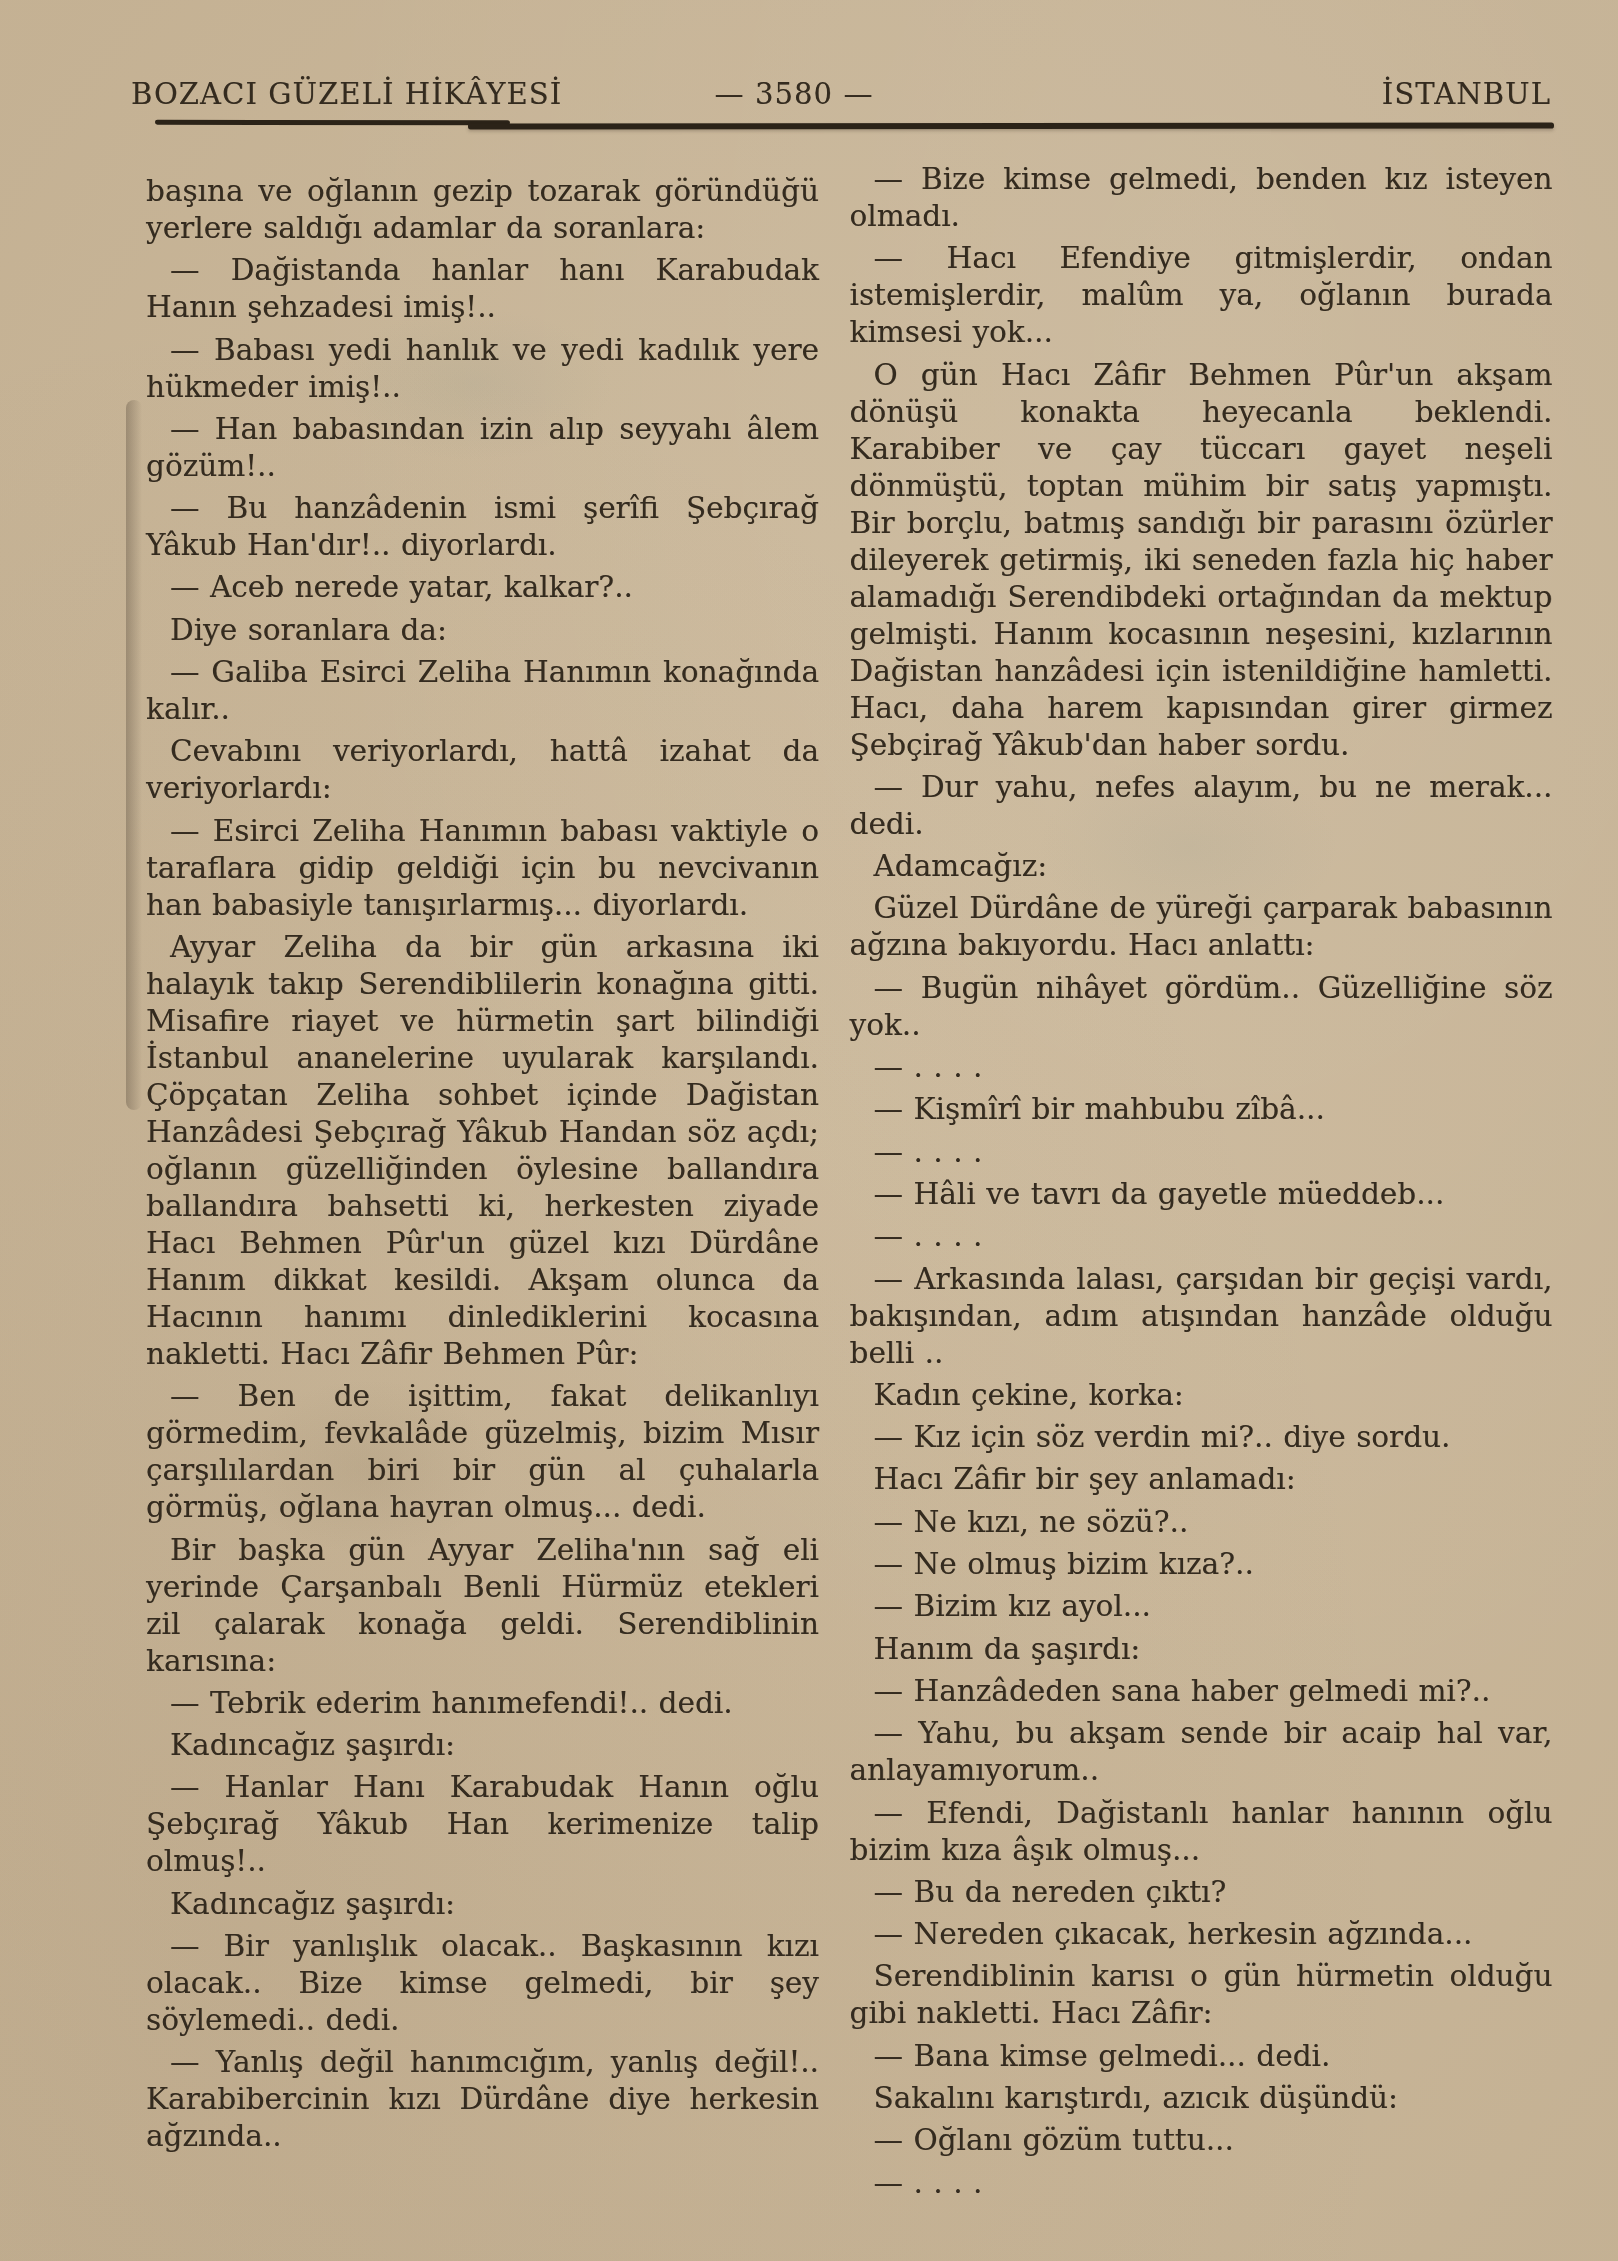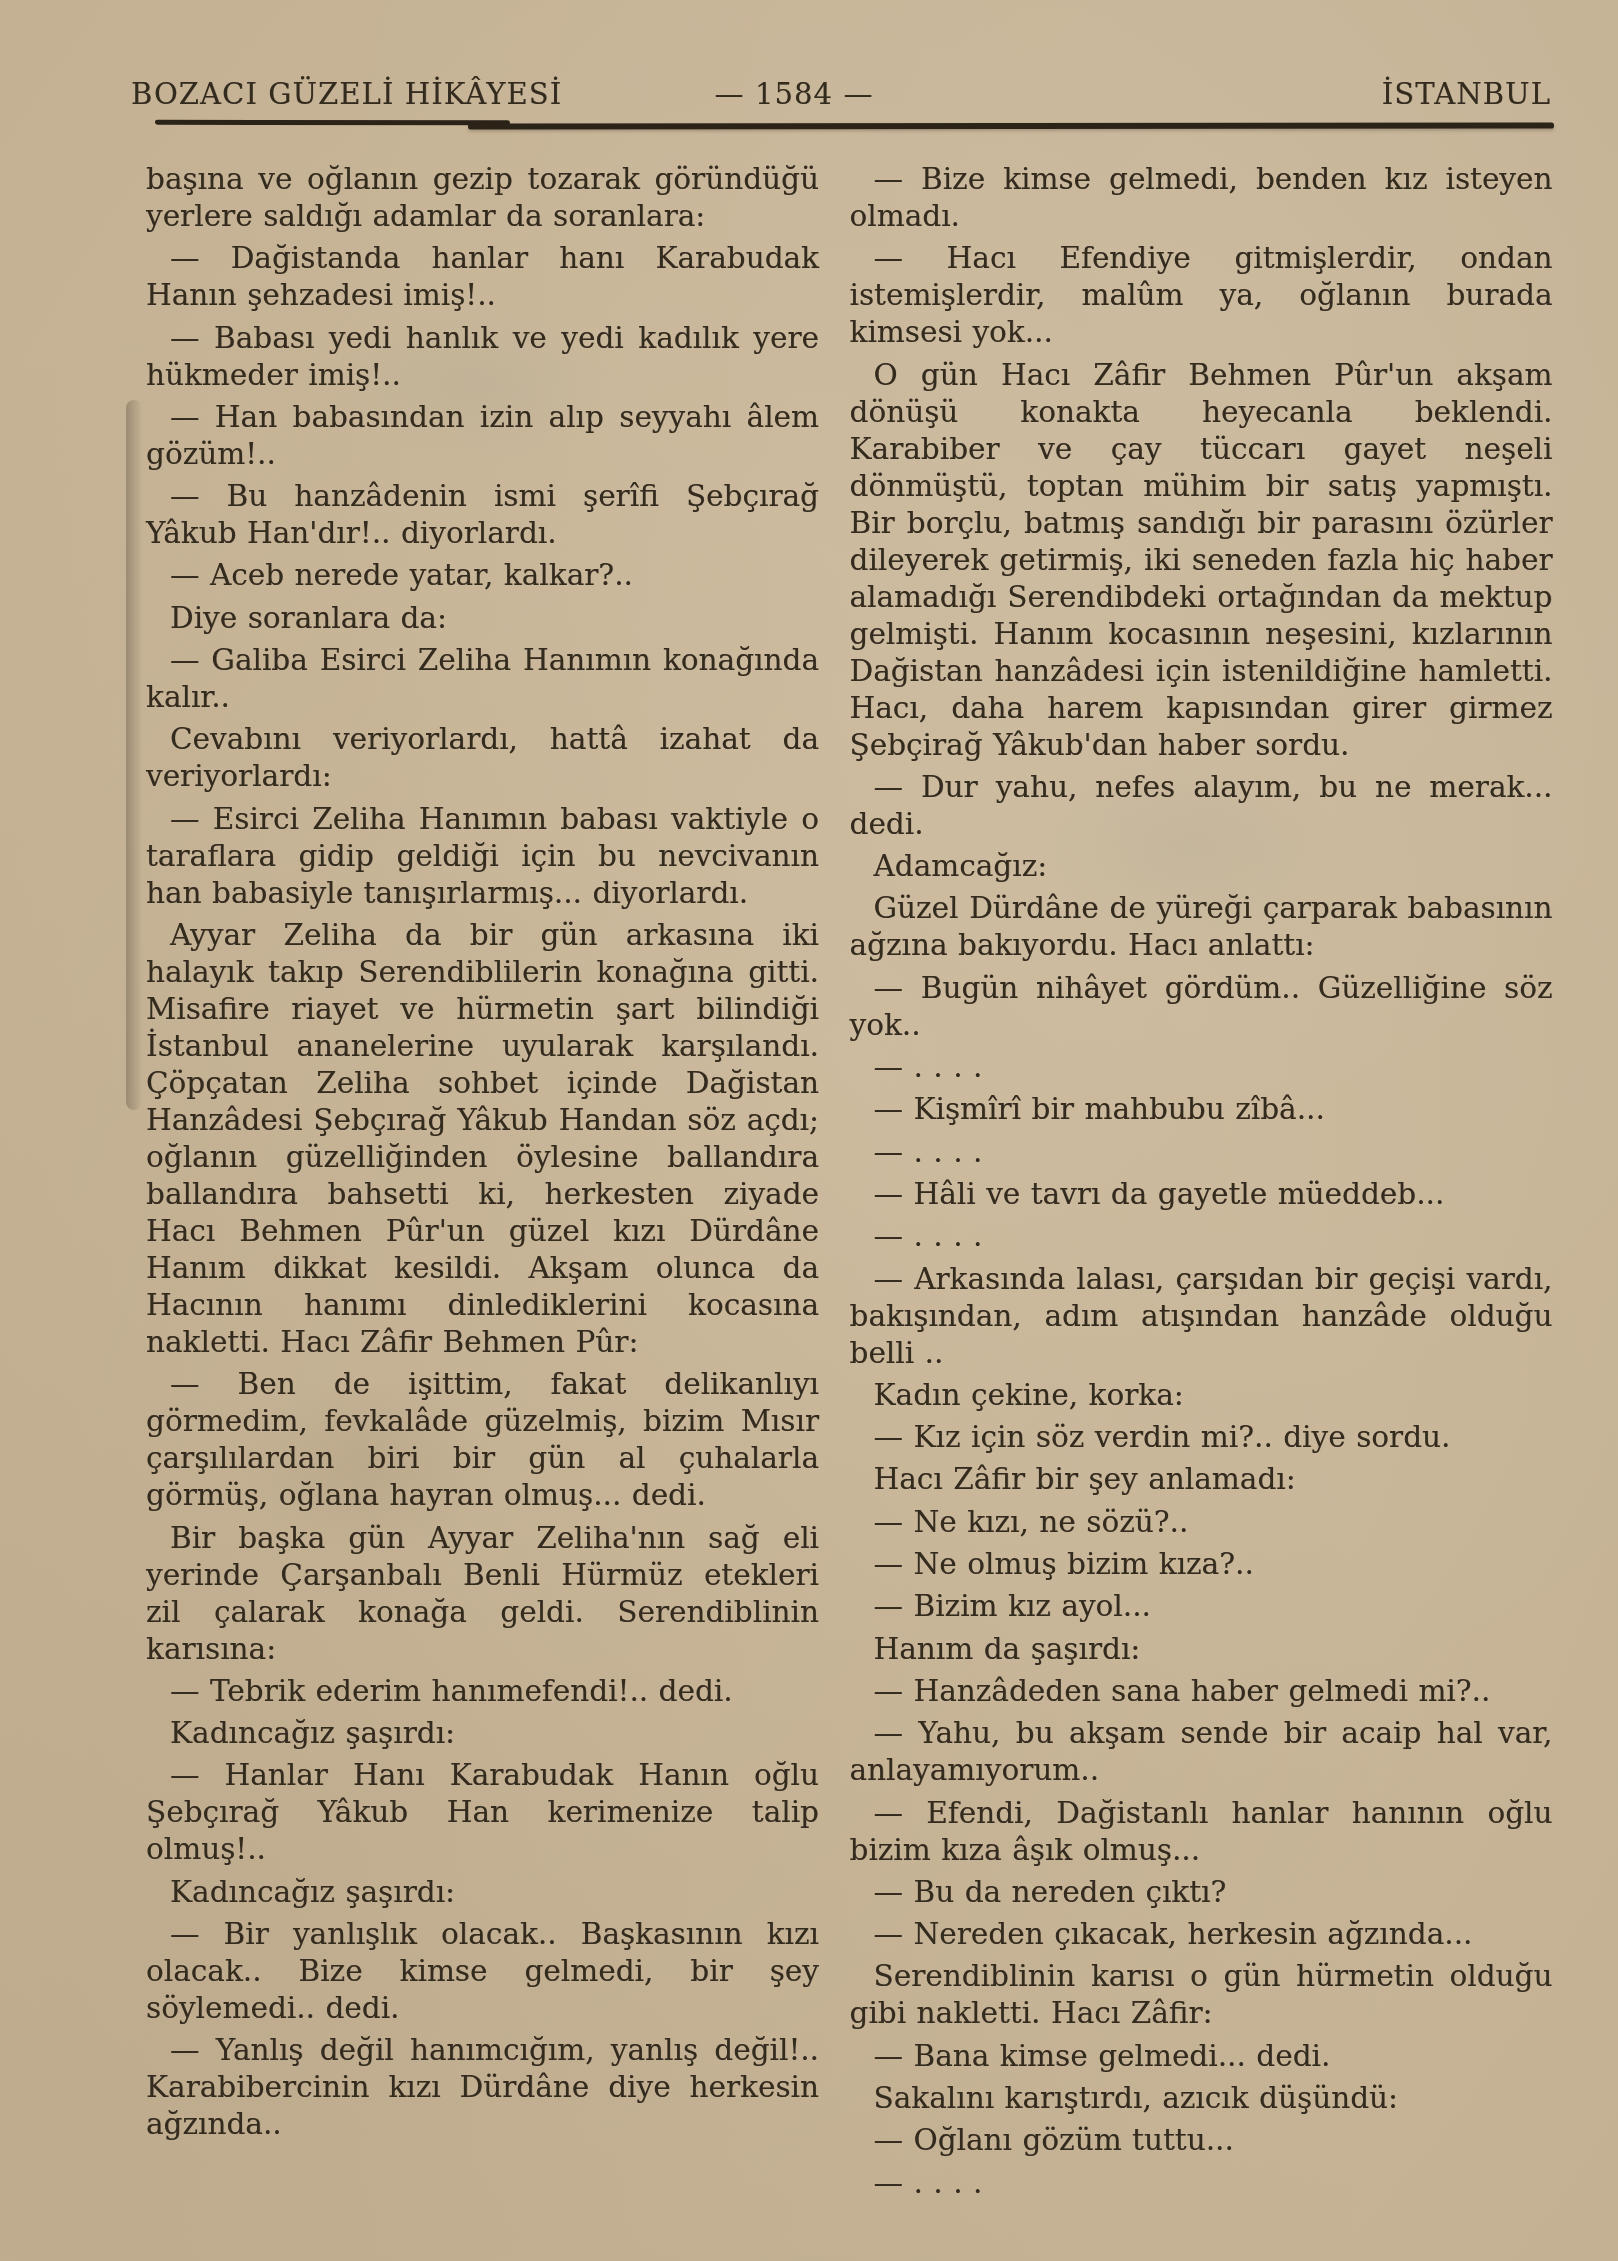--- a/index.html
+++ b/index.html
@@ -83,35 +83,35 @@
   .col-right { width: 703px; }
   p.para {
     margin: 0 0 5.3px 0;
     font-size: 29.5px;
     line-height: 37px;
     text-align: justify;
     text-indent: 24px;
     word-spacing: 1.1px;
     text-shadow: 0.3px 0.3px 0 rgba(40,32,22,0.35);
   }
-  p.para.no-indent { text-indent: 0; }
+  p.para.no-indent { text-indent: 0; margin-top: 12px; }
 </style>
 </head>
 <body>
 
 <div class="page">
 
   <div class="stain stain-1"></div>
   <div class="stain stain-2"></div>
   <div class="stain stain-3"></div>
   <div class="gutter-shadow"></div>
 
   <div class="header">
     <span class="h-left">BOZACI GÜZELİ HİKÂYESİ</span>
-    <span class="h-center">— 1584 —</span>
+    <span class="h-center">— 3580 —</span>
     <span class="h-right">İSTANBUL</span>
   </div>
 
   <div class="rule-a"></div>
   <div class="rule-b"></div>
 
   <div class="columns">
     <section class="col col-left" id="col-left">
         <p class="para no-indent">başına ve oğlanın gezip tozarak göründüğü yerlere saldığı adamlar da soranlara:</p>
         <p class="para">— Dağistanda hanlar hanı Karabudak Hanın şehzadesi imiş!..</p>

